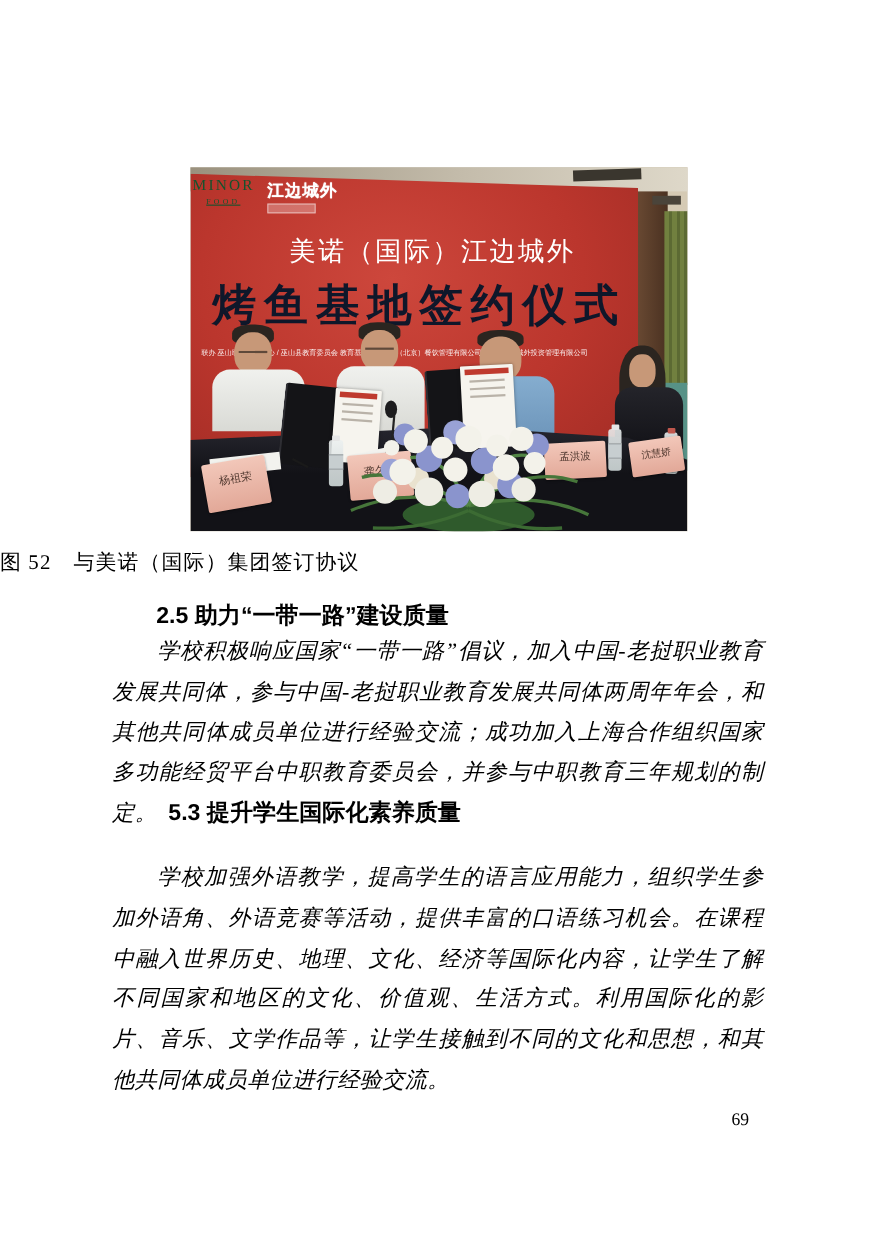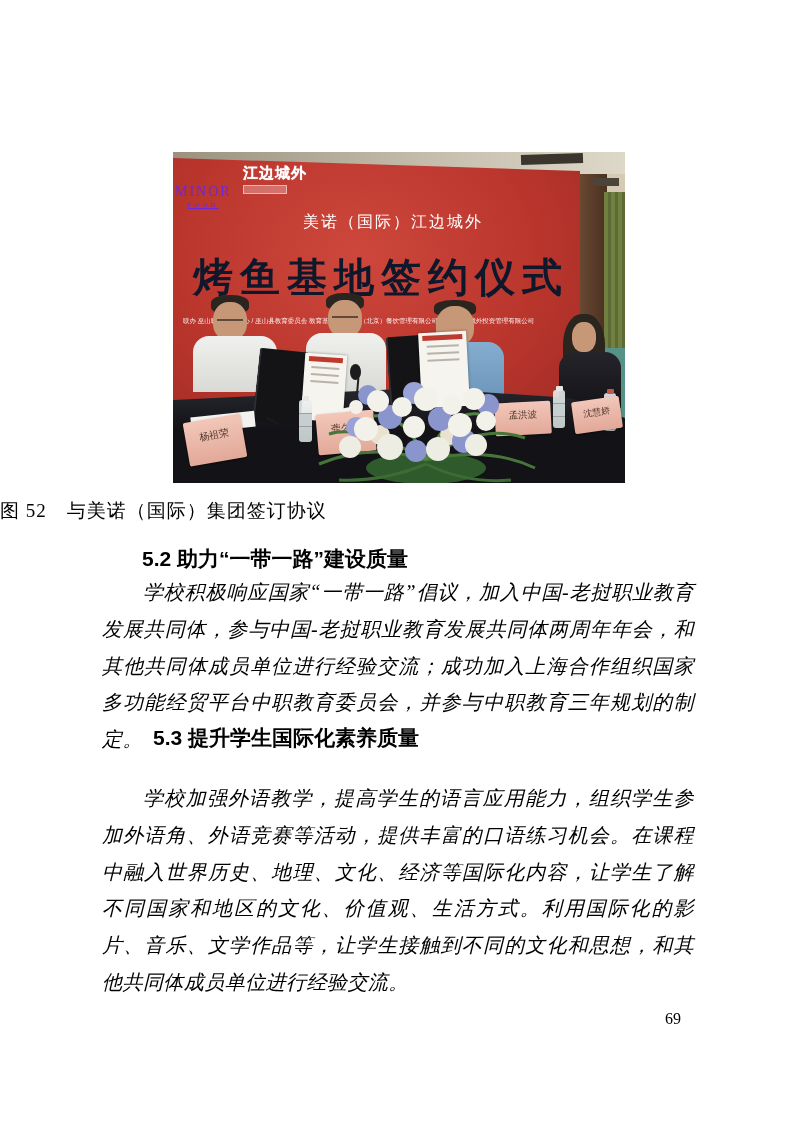--- a/index.html
+++ b/index.html
@@ -18,28 +18,28 @@
   .curtain{position:absolute;left:431px;top:40px;width:21px;height:158px;
     background:repeating-linear-gradient(90deg,#71803f 0 4px,#5c6a33 4px 7px);z-index:1;}
   .carpet{position:absolute;left:414px;top:196px;width:38px;height:80px;
     background:radial-gradient(circle 3px at 8px 8px,#c98f96 2px,transparent 3px),
                radial-gradient(circle 3px at 22px 20px,#cfd8b5 2px,transparent 3px),
                radial-gradient(circle 3px at 12px 34px,#c98f96 2px,transparent 3px),
                radial-gradient(circle 3px at 28px 46px,#cfd8b5 2px,transparent 3px),#579287;z-index:1;}
   .banner{position:absolute;left:0;top:4px;width:407px;height:278px;z-index:2;
     background:radial-gradient(ellipse at 45% 35%,#cd473c 0%,#bb362d 55%,#9f2b24 100%);
     clip-path:polygon(0 2px,100% 15px,100% 100%,0 100%);}
-  .minor-logo{position:absolute;left:2px;top:10px;color:#6d28d9;text-align:center;width:56px;z-index:3;margin-top:22px;}
+  .minor-logo{position:absolute;left:2px;top:10px;color:#14532d;text-align:center;width:56px;z-index:3;}
   .minor-top{font-family:"Liberation Serif",serif;font-size:14px;letter-spacing:2px;}
   .minor-bottom{font-family:"Liberation Serif",serif;font-size:7px;letter-spacing:3px;margin-top:1px;text-decoration:underline;}
   .jb-logo{position:absolute;left:70px;top:12px;color:#fff;z-index:3;}
   .jb-name{font-family:"Liberation Sans",sans-serif;font-weight:bold;font-size:15px;letter-spacing:1px;text-shadow:0 0 1px #fff;}
   .jb-tag{width:42px;height:7px;margin-top:2px;background:rgba(255,255,255,.28);border:1px solid rgba(255,255,255,.5);}
   .btitle1{position:absolute;left:40px;top:60px;width:360px;text-align:center;color:#fff;
-    font-family:"Liberation Sans",sans-serif;font-size:16px;letter-spacing:2px;z-index:3;}
+    font-family:"Liberation Sans",sans-serif;font-size:24px;letter-spacing:2px;z-index:3;}
   .btitle2{position:absolute;left:20px;top:98px;width:400px;color:#0f172a;
     font-family:Liberation Serif, serif;font-weight:bold;font-size:40px;letter-spacing:7px;z-index:3;}
   .bsub{position:absolute;left:10px;top:165px;width:400px;color:rgba(255,255,255,.92);
     font-family:"Liberation Sans",sans-serif;font-size:6.5px;white-space:nowrap;overflow:hidden;z-index:3;}
   
   .person{position:absolute;z-index:3;}
   .hair{position:absolute;background:#2b2520;border-radius:45% 45% 30% 30%;}
   .face{position:absolute;background:#c79878;border-radius:46% 46% 42% 42%;}
   .glasses{position:absolute;height:0;border-top:2px solid rgba(40,30,25,.65);}
   .torso{position:absolute;border-radius:16px 16px 0 0;}
@@ -195,21 +195,21 @@
       <path d="M115,50 Q94,2 62,6" stroke="#518544" stroke-width="3" fill="none"></path>
       <path d="M115,50 Q136,0 168,4" stroke="#518544" stroke-width="3" fill="none"></path>
       <path d="M115,54 Q72,72 28,70" stroke="#3c6b33" stroke-width="3" fill="none"></path>
       <path d="M115,54 Q156,74 200,70" stroke="#3c6b33" stroke-width="3" fill="none"></path>
     </svg>
     <div class="flower-cluster"></div>
   </div>
 
   <div class="caption">图 52　与美诺（国际）集团签订协议</div>
 
-  <div class="heading h52">5.2 助力“一带一路”建设质量</div>
+  <div class="heading h52">2.5 助力“一带一路”建设质量</div>
   <div class="para p52">学校积极响应国家“一带一路”倡议，加入中国-老挝职业教育发展共同体，参与中国-老挝职业教育发展共同体两周年年会，和其他共同体成员单位进行经验交流；成功加入上海合作组织国家多功能经贸平台中职教育委员会，并参与中职教育三年规划的制定。</div>
 
   <div class="heading h53">5.3 提升学生国际化素养质量</div>
   <div class="para p53">学校加强外语教学，提高学生的语言应用能力，组织学生参加外语角、外语竞赛等活动，提供丰富的口语练习机会。在课程中融入世界历史、地理、文化、经济等国际化内容，让学生了解不同国家和地区的文化、价值观、生活方式。利用国际化的影片、音乐、文学作品等，让学生接触到不同的文化和思想，和其他共同体成员单位进行经验交流。</div>
 
   <div class="page-num">69</div>
 
 </div>
 
 </body></html>

